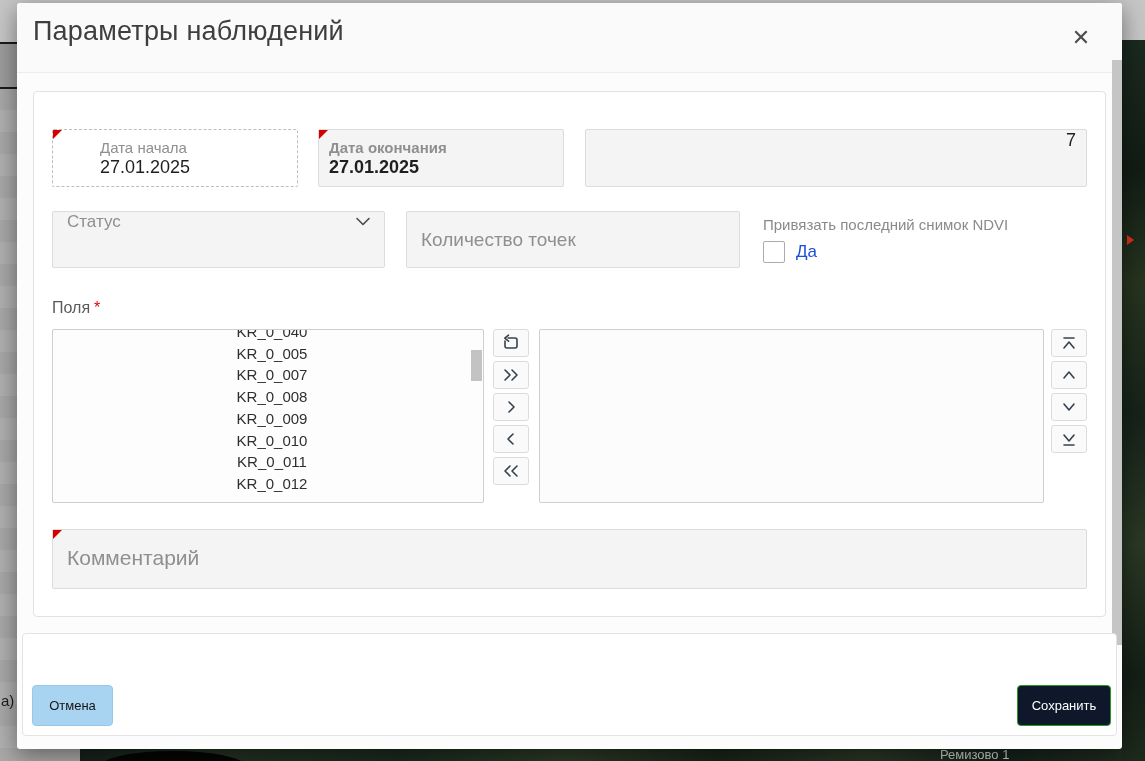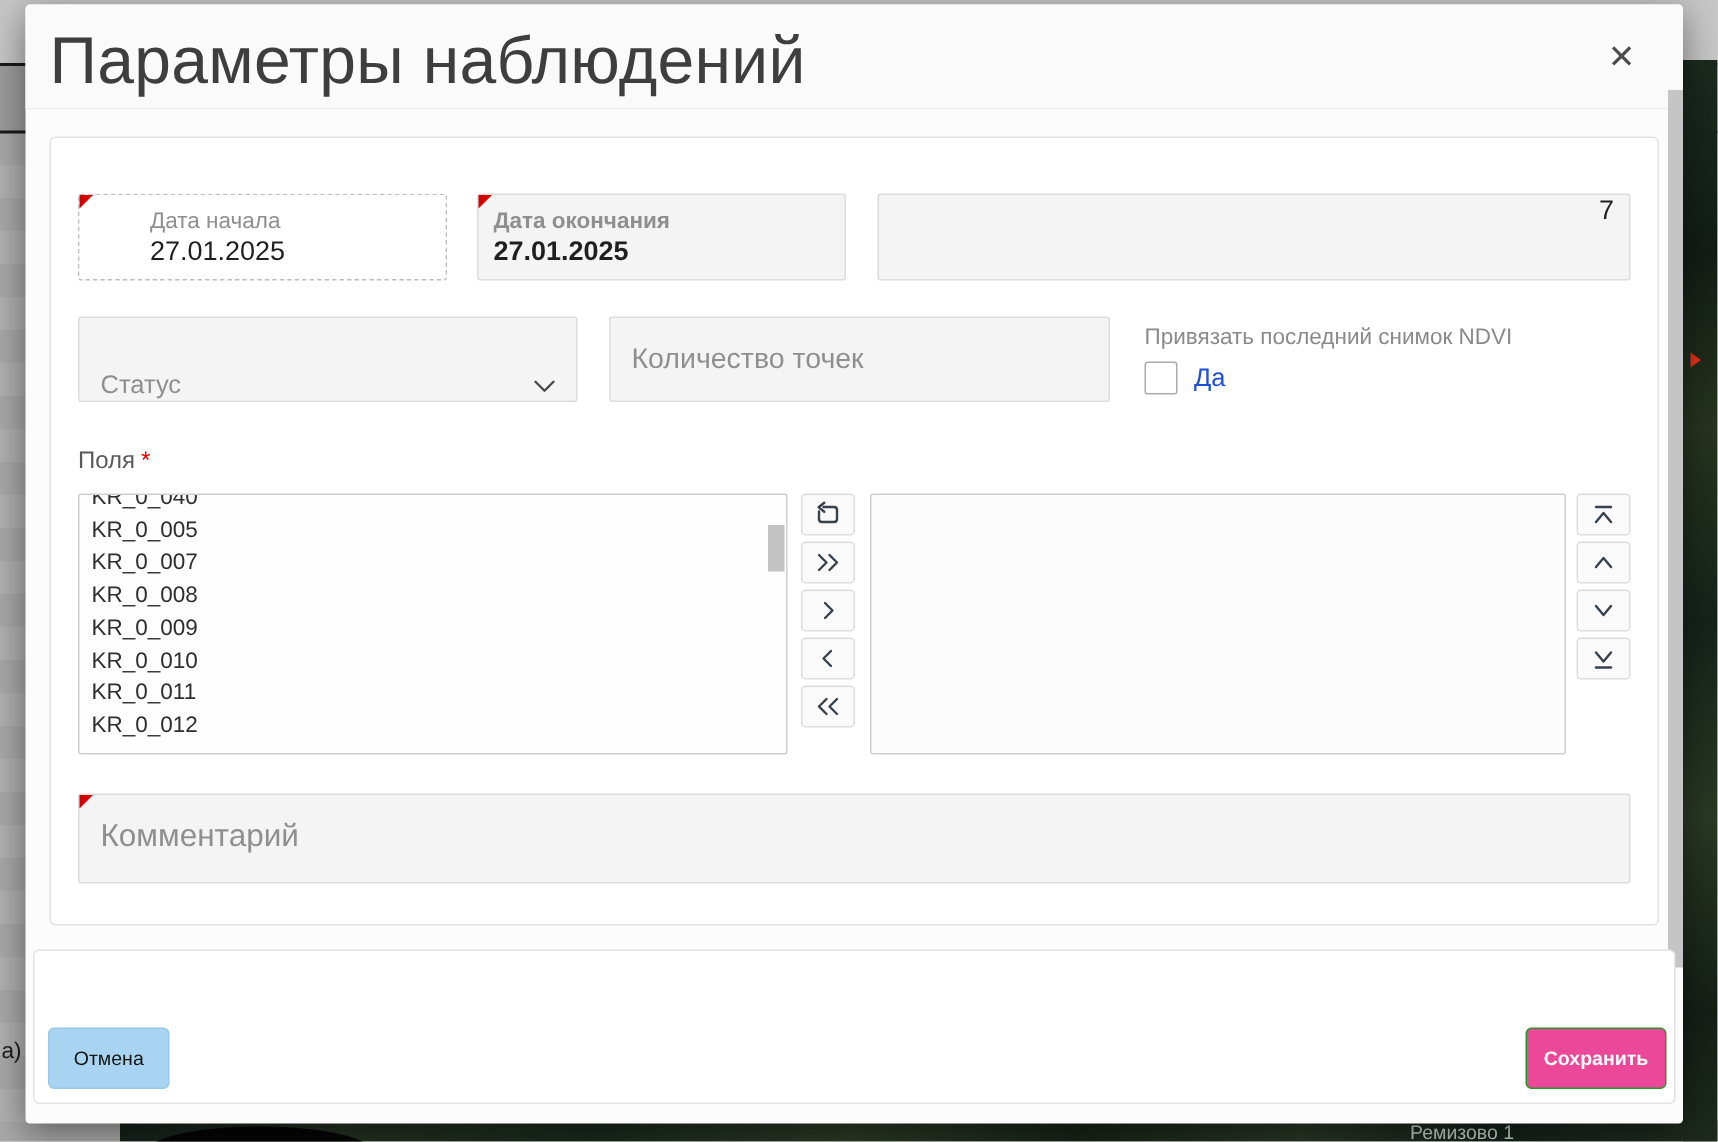--- a/index.html
+++ b/index.html
@@ -32,78 +32,78 @@
   .map-marker{position:absolute;left:5px;top:195px;width:0;height:0;
     border-left:7px solid #e03018;border-top:5px solid transparent;border-bottom:5px solid transparent;}
   
   .modal{
     position:absolute;left:17px;top:3px;width:1105px;height:746px;
     background:#fcfcfc;border-radius:3px;
     box-shadow:0 6px 24px rgba(0,0,0,.45);
     display:flex;flex-direction:column;
   }
   .modal-header{position:relative;height:69px;border-bottom:1px solid #ececec;flex:none;background:#fafafa;border-radius:3px 3px 0 0;}
-  .modal-title{position:absolute;left:16px;top:13px;font-size:44px;color:#3e3e3e;letter-spacing:.2px;}
+  .modal-title{position:absolute;left:16px;top:13px;font-size:27px;color:#3e3e3e;letter-spacing:.2px;}
   .modal-close{position:absolute;right:26px;top:20px;width:30px;height:30px;border:none;background:none;
     font-size:22px;color:#4c4c4c;cursor:pointer;line-height:30px;text-align:center;padding:0;}
   .modal-scrollbar{position:absolute;right:0;top:57px;width:10px;height:585px;background:#c5c5c5;}
   
   .modal-body{flex:none;padding:18px 16px 0 16px;}
   .form-panel{border:1px solid #e2e2e2;border-radius:4px;background:#fff;height:487px;padding:37px 18px 0 18px;position:relative;}
   .row{display:flex;}
   .field{position:relative;border-radius:2px;box-sizing:border-box;}
   .field .flabel{font-size:15px;color:#8f8f8f;margin:9px 10px 1px 10px;white-space:nowrap;overflow:hidden;}
   .field .fvalue{font-size:18px;color:#1f1f1f;margin:0 10px 0 10px;}
   .fill-bg{background:#f4f4f4;border:1px solid #dcdcdc;}
   .req::before{content:"";position:absolute;top:0;left:0;
     border-top:9px solid #d40000;border-right:9px solid transparent;}
   .f-start{width:246px;height:58px;border:1px dashed #bdbdbd;background:#fff;padding-left:37px;}
   .f-end{width:246px;height:58px;margin-left:20px;font-weight:bold;}
   .f-days{flex:1;height:58px;margin-left:21px;}
   .f-days .fvalue{text-align:right;}
   
   .row2{margin-top:24px;height:57px;}
-  .select-box{width:333px;height:57px;display:flex;align-items:flex-end;padding:0 14px;box-sizing:border-box;border-radius:2px;cursor:pointer;}
+  .select-box{width:333px;height:57px;display:flex;align-items:flex-start;padding:0 14px;box-sizing:border-box;border-radius:2px;cursor:pointer;}
   .select-box .ph{font-size:17px;color:#8f8f8f;flex:1;}
   .input-box{width:334px;height:57px;margin-left:21px;border-radius:2px;box-sizing:border-box;}
   .input-box input{width:100%;height:100%;border:none;background:transparent;outline:none;
     font-family:"Liberation Sans",sans-serif;font-size:19px;color:#333;padding:0 14px;box-sizing:border-box;}
   .input-box input::placeholder{color:#8f8f8f;opacity:1;}
   .ndvi-group{margin-left:23px;padding-top:5px;}
   .ndvi-label{font-size:15px;color:#8a8a8a;}
   .ndvi-check-row{display:flex;align-items:center;margin-top:8px;}
   .checkbox{width:20px;height:20px;border:1px solid #ababab;border-radius:2px;background:#fff;cursor:pointer;}
   .check-label{font-size:17px;color:#1d4ed8;margin-left:11px;}
   
   .fields-label{margin-top:31px;font-size:16px;color:#5a5a5a;}
   .fields-label .star{color:#e00000;margin-left:4px;}
   .dual-row{margin-top:12px;display:flex;align-items:flex-start;}
   .listbox{border:1px solid #cfcfcf;border-radius:2px;background:#fdfdfd;height:174px;box-sizing:border-box;overflow:hidden;position:relative;}
-  .listbox.left{width:473px;}
+  .listbox.left{width:432px;text-align:center;}
   .listbox.right{flex:1;background:#fcfcfc;}
   .list-items{margin-top:-9px;padding-left:8px;}
   .list-item{font-size:15px;line-height:21.7px;color:#2f2f2f;white-space:nowrap;cursor:pointer;}
   .inner-scrollbar{position:absolute;right:1px;top:20px;width:11px;height:31px;background:#c3c3c3;}
   .btn-col{display:flex;flex-direction:column;width:36px;flex:none;}
   .btn-col.transfer{margin-left:9px;margin-right:10px;}
   .btn-col.reorder{margin-left:7px;}
   .sq-btn{width:36px;height:28px;margin-bottom:4px;border:1px solid #dcdcdc;border-radius:3px;background:#fafafa;
     display:flex;align-items:center;justify-content:center;cursor:pointer;padding:0;}
   .sq-btn svg{display:block;}
   .sq-btn polyline,.sq-btn path,.sq-btn line{fill:none;stroke:#37424e;stroke-width:1.6;stroke-linecap:round;stroke-linejoin:round;}
   
   .comment-box{margin-top:26px;height:58px;border-radius:2px;position:relative;}
   .comment-box textarea{width:100%;height:100%;border:none;background:transparent;resize:none;outline:none;
     font-family:"Liberation Sans",sans-serif;font-size:21px;color:#0369a1;padding:16px 14px;box-sizing:border-box;}
   .comment-box textarea::placeholder{color:#8f8f8f;opacity:1;}
   
   .modal-footer{margin:16px 5px 0 5px;border:1px solid #e3e3e3;border-radius:4px;background:#fff;height:101px;position:relative;flex:none;}
   .btn{border-radius:4px;font-family:"Liberation Sans",sans-serif;font-size:13px;cursor:pointer;height:41px;}
   .btn-cancel{position:absolute;left:9px;bottom:9px;width:81px;background:#a9d4f1;border:1px solid #97c8ea;color:#141414;}
-  .btn-save{position:absolute;right:5px;bottom:9px;width:94px;background:#ec4899;border:1px solid #259825;color:#fff;font-weight:bold;}
+  .btn-save{position:absolute;right:5px;bottom:9px;width:94px;background:#0f172a;border:1px solid #259825;color:#fff;}
 </style>
 </head>
 <body>
 
 <div class="bg-table">
   <div class="hdr1"></div>
   <div class="hdr2"></div>
   <span class="bg-caption">a)</span>
 </div>
 

